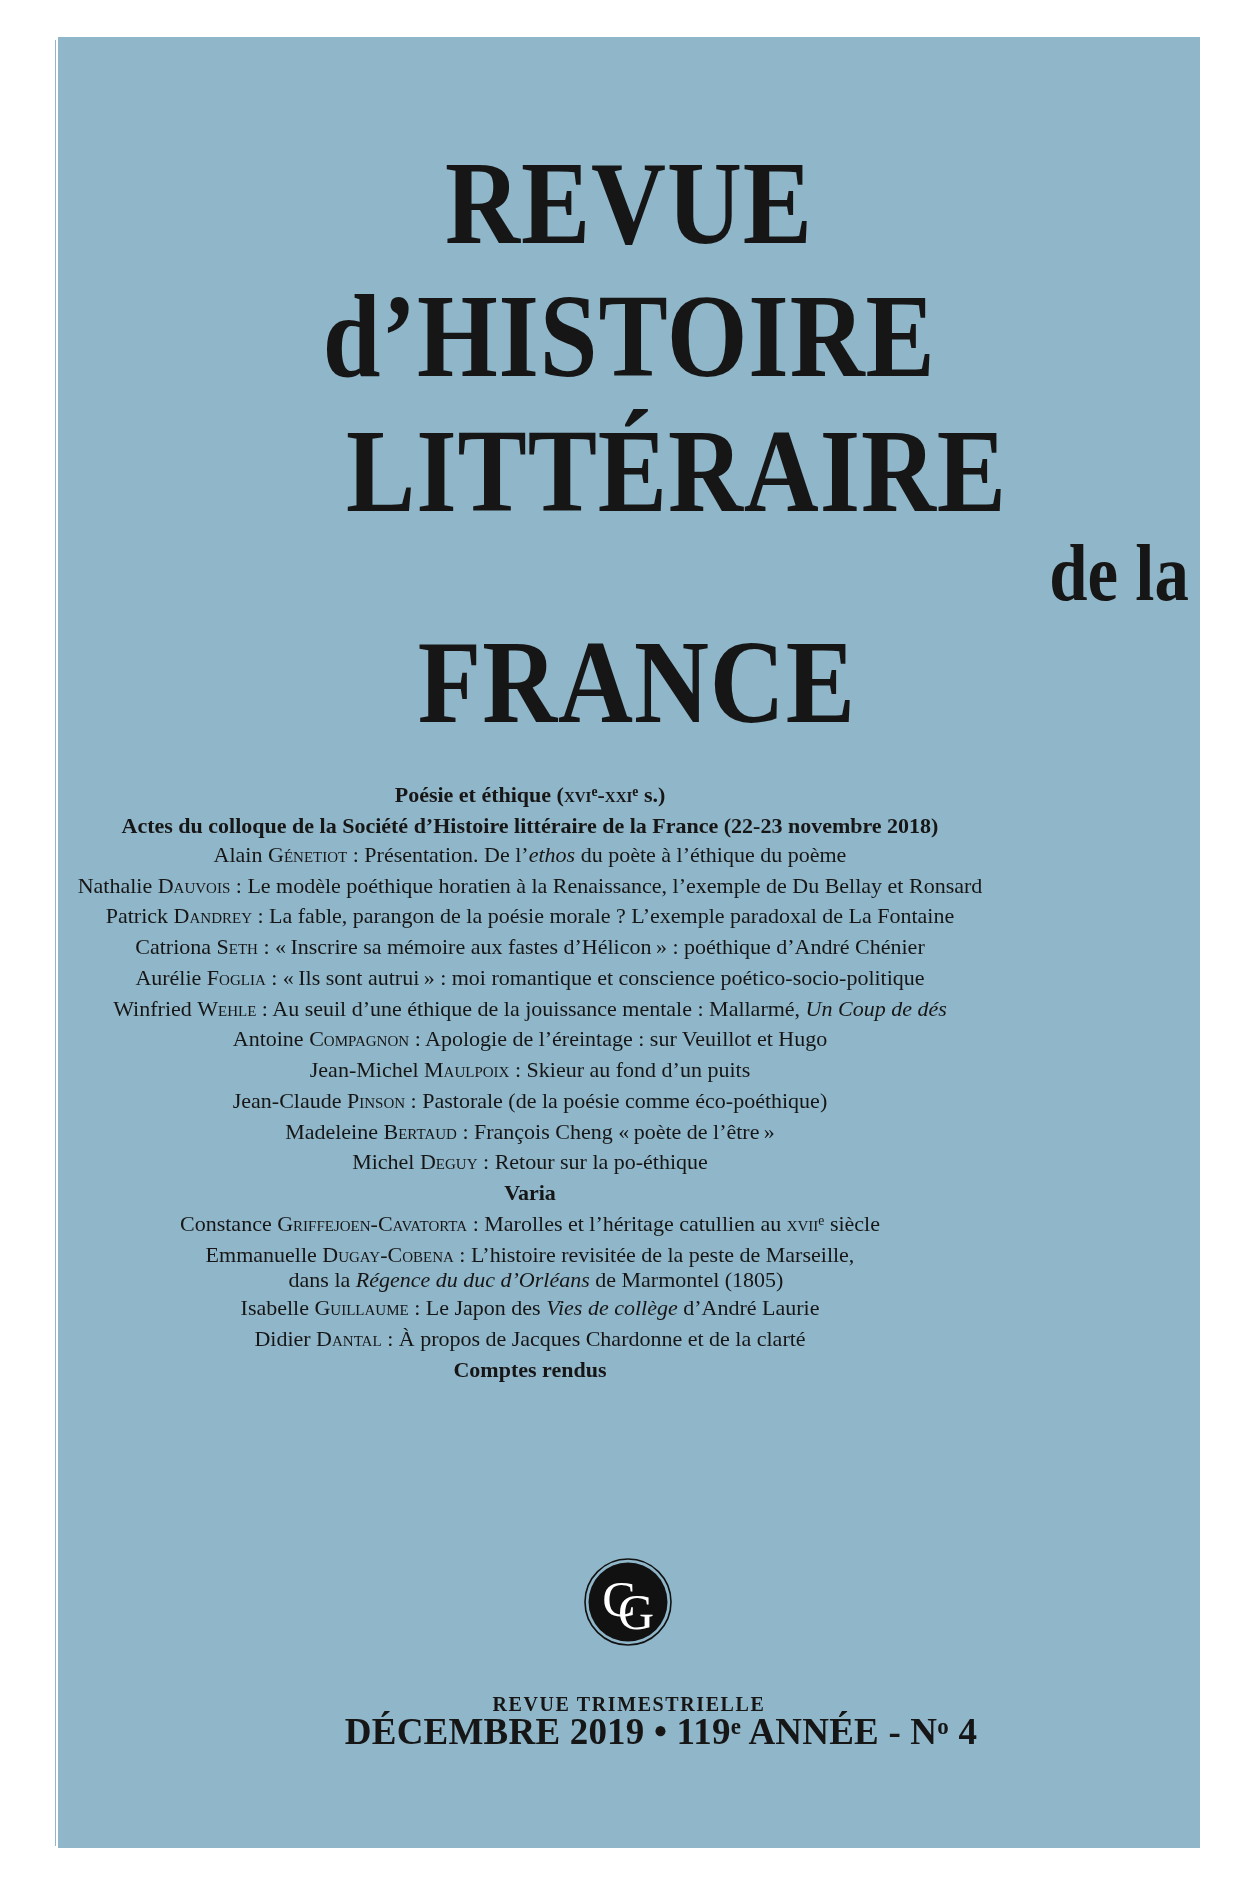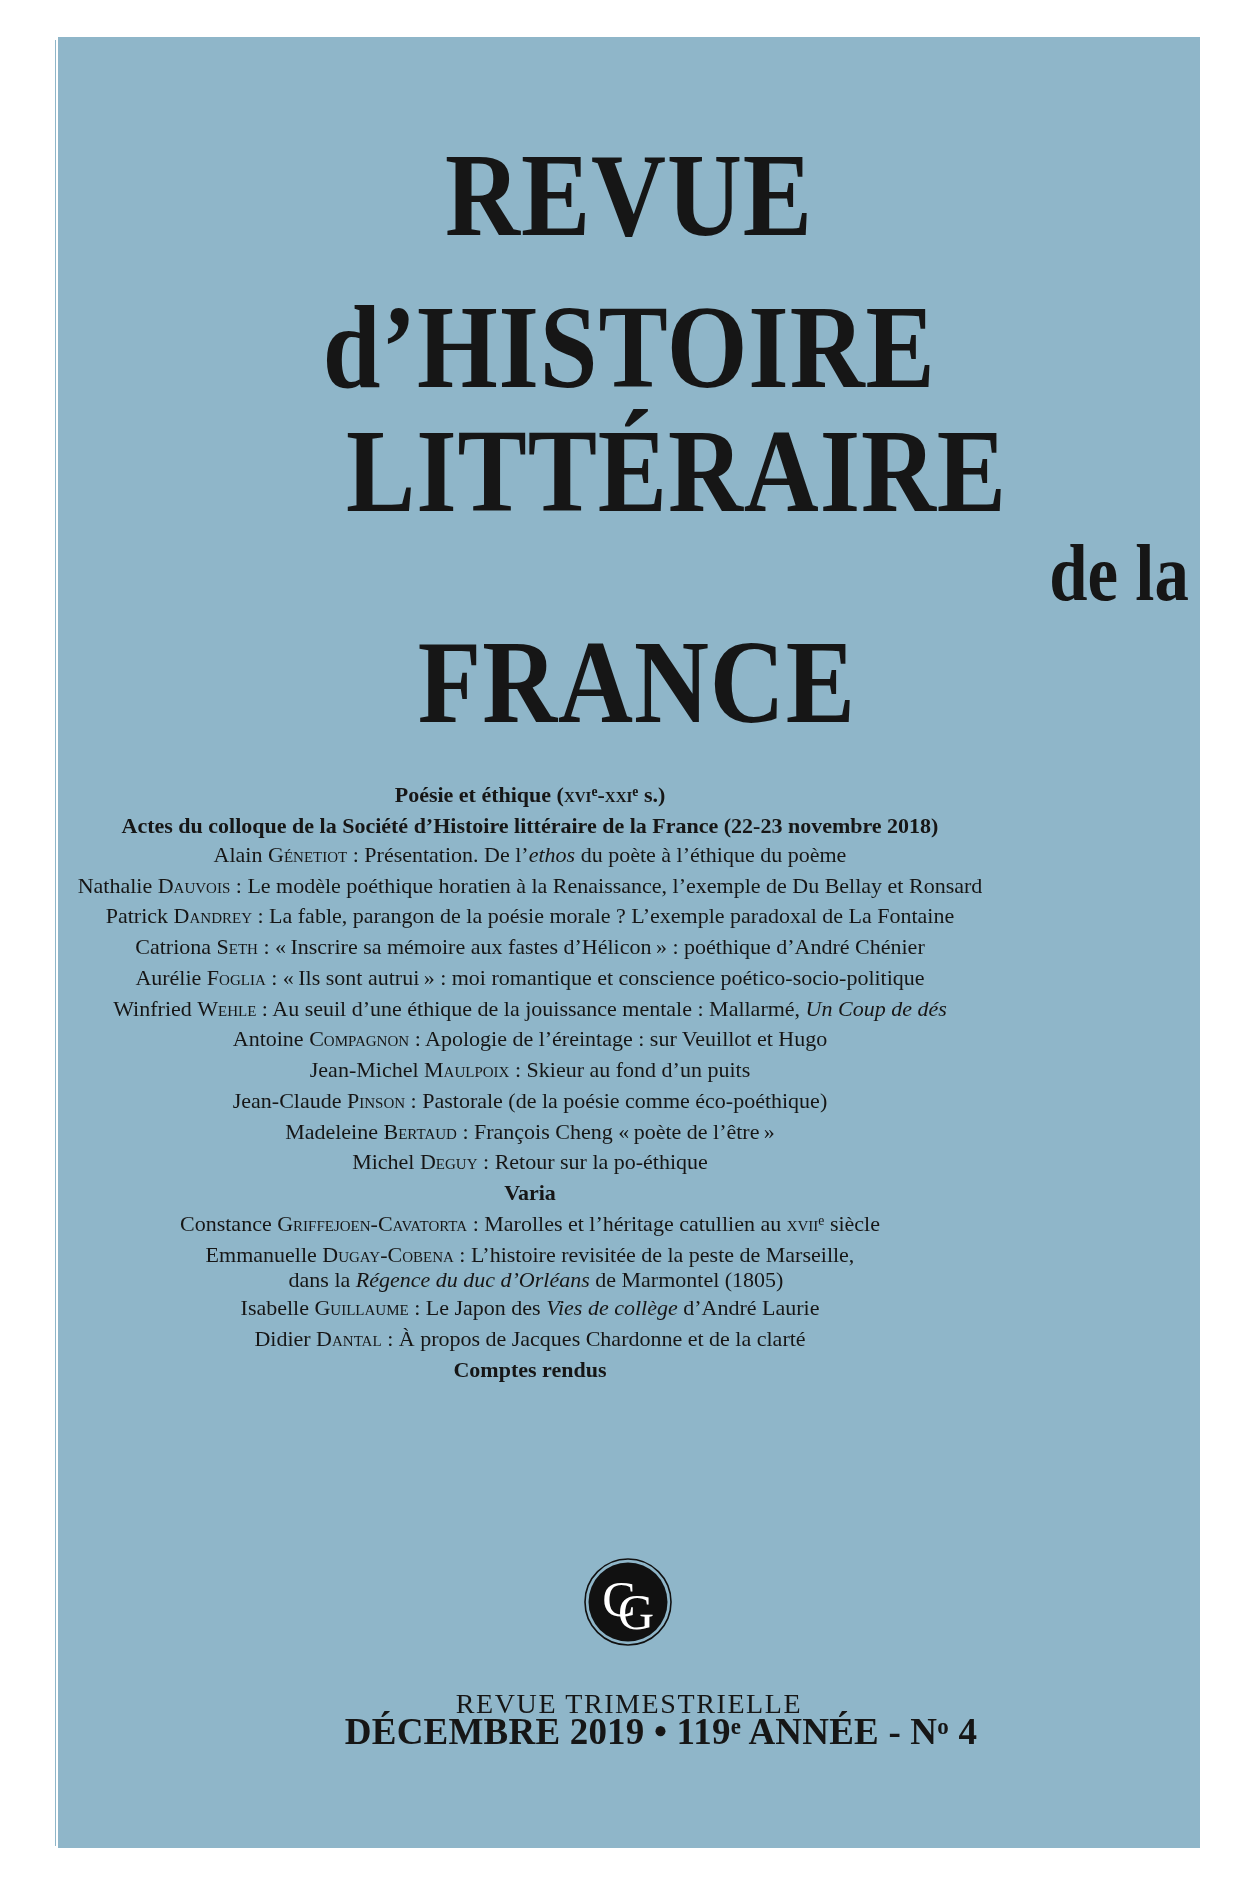--- a/index.html
+++ b/index.html
@@ -11,39 +11,39 @@
   .cover {
     position:absolute; left:58px; top:37px; width:1142px; height:1811px;
     background:#8fb6c9;
   }
   .center-row { position:absolute; left:0; width:1142px; text-align:center; white-space:nowrap; }
   .title-word {
     display:inline-block; font-weight:bold; font-size:118px; line-height:118px;
     transform:scaleX(0.88); transform-origin:center; letter-spacing:1px; color:#161616;
   }
   .title-small { font-size:80px; line-height:80px; transform:scaleX(0.86); letter-spacing:0; }
-  #t-revue { top:100px; }
-  #t-histoire { top:252px; }
+  #t-revue { top:108px; }
+  #t-histoire { top:241px; }
   #t-litt { top:376px;padding-left:48px; }
   #t-dela { top:496px;text-align:right; }
   #t-france { top:587px;padding-left:8px; }
 
   .toc { position:absolute; left:0; top:743px; width:944px; text-align:center; font-size:22px; color:#161616; }
   .toc .line { display:block; white-space:nowrap; line-height:30.75px; height:30.75px; }
   .toc .bold { font-weight:bold; }
   .toc .head2 { height:29px; line-height:29px; }
   .toc .gap { }
   .toc .cont { height:27px; line-height:27px; margin-top:-4px;padding-left:12px; }
   .sc { font-variant:small-caps; }
   .it { font-style:italic; }
   .sup { font-size:0.62em; vertical-align:0.45em; line-height:0; }
 
   .logo { position:absolute; left:526px; top:1521px; width:88px; height:88px; }
 
-  .footer1 { top:1654px; font-weight:normal; font-size:28px; line-height:26px; letter-spacing:1.6px; }
+  .footer1 { top:1654px; font-weight:bold; font-size:20px; line-height:26px; letter-spacing:1.6px; }
   .footer2 { top:1678px; font-weight:bold; font-size:37px; line-height:34px; letter-spacing:0.2px;margin-left:32px; }
 </style>
 </head>
 <body>
 
 <div class="frame-line"></div>
 
 <div class="cover">
 
   <div class="center-row" id="t-revue">

